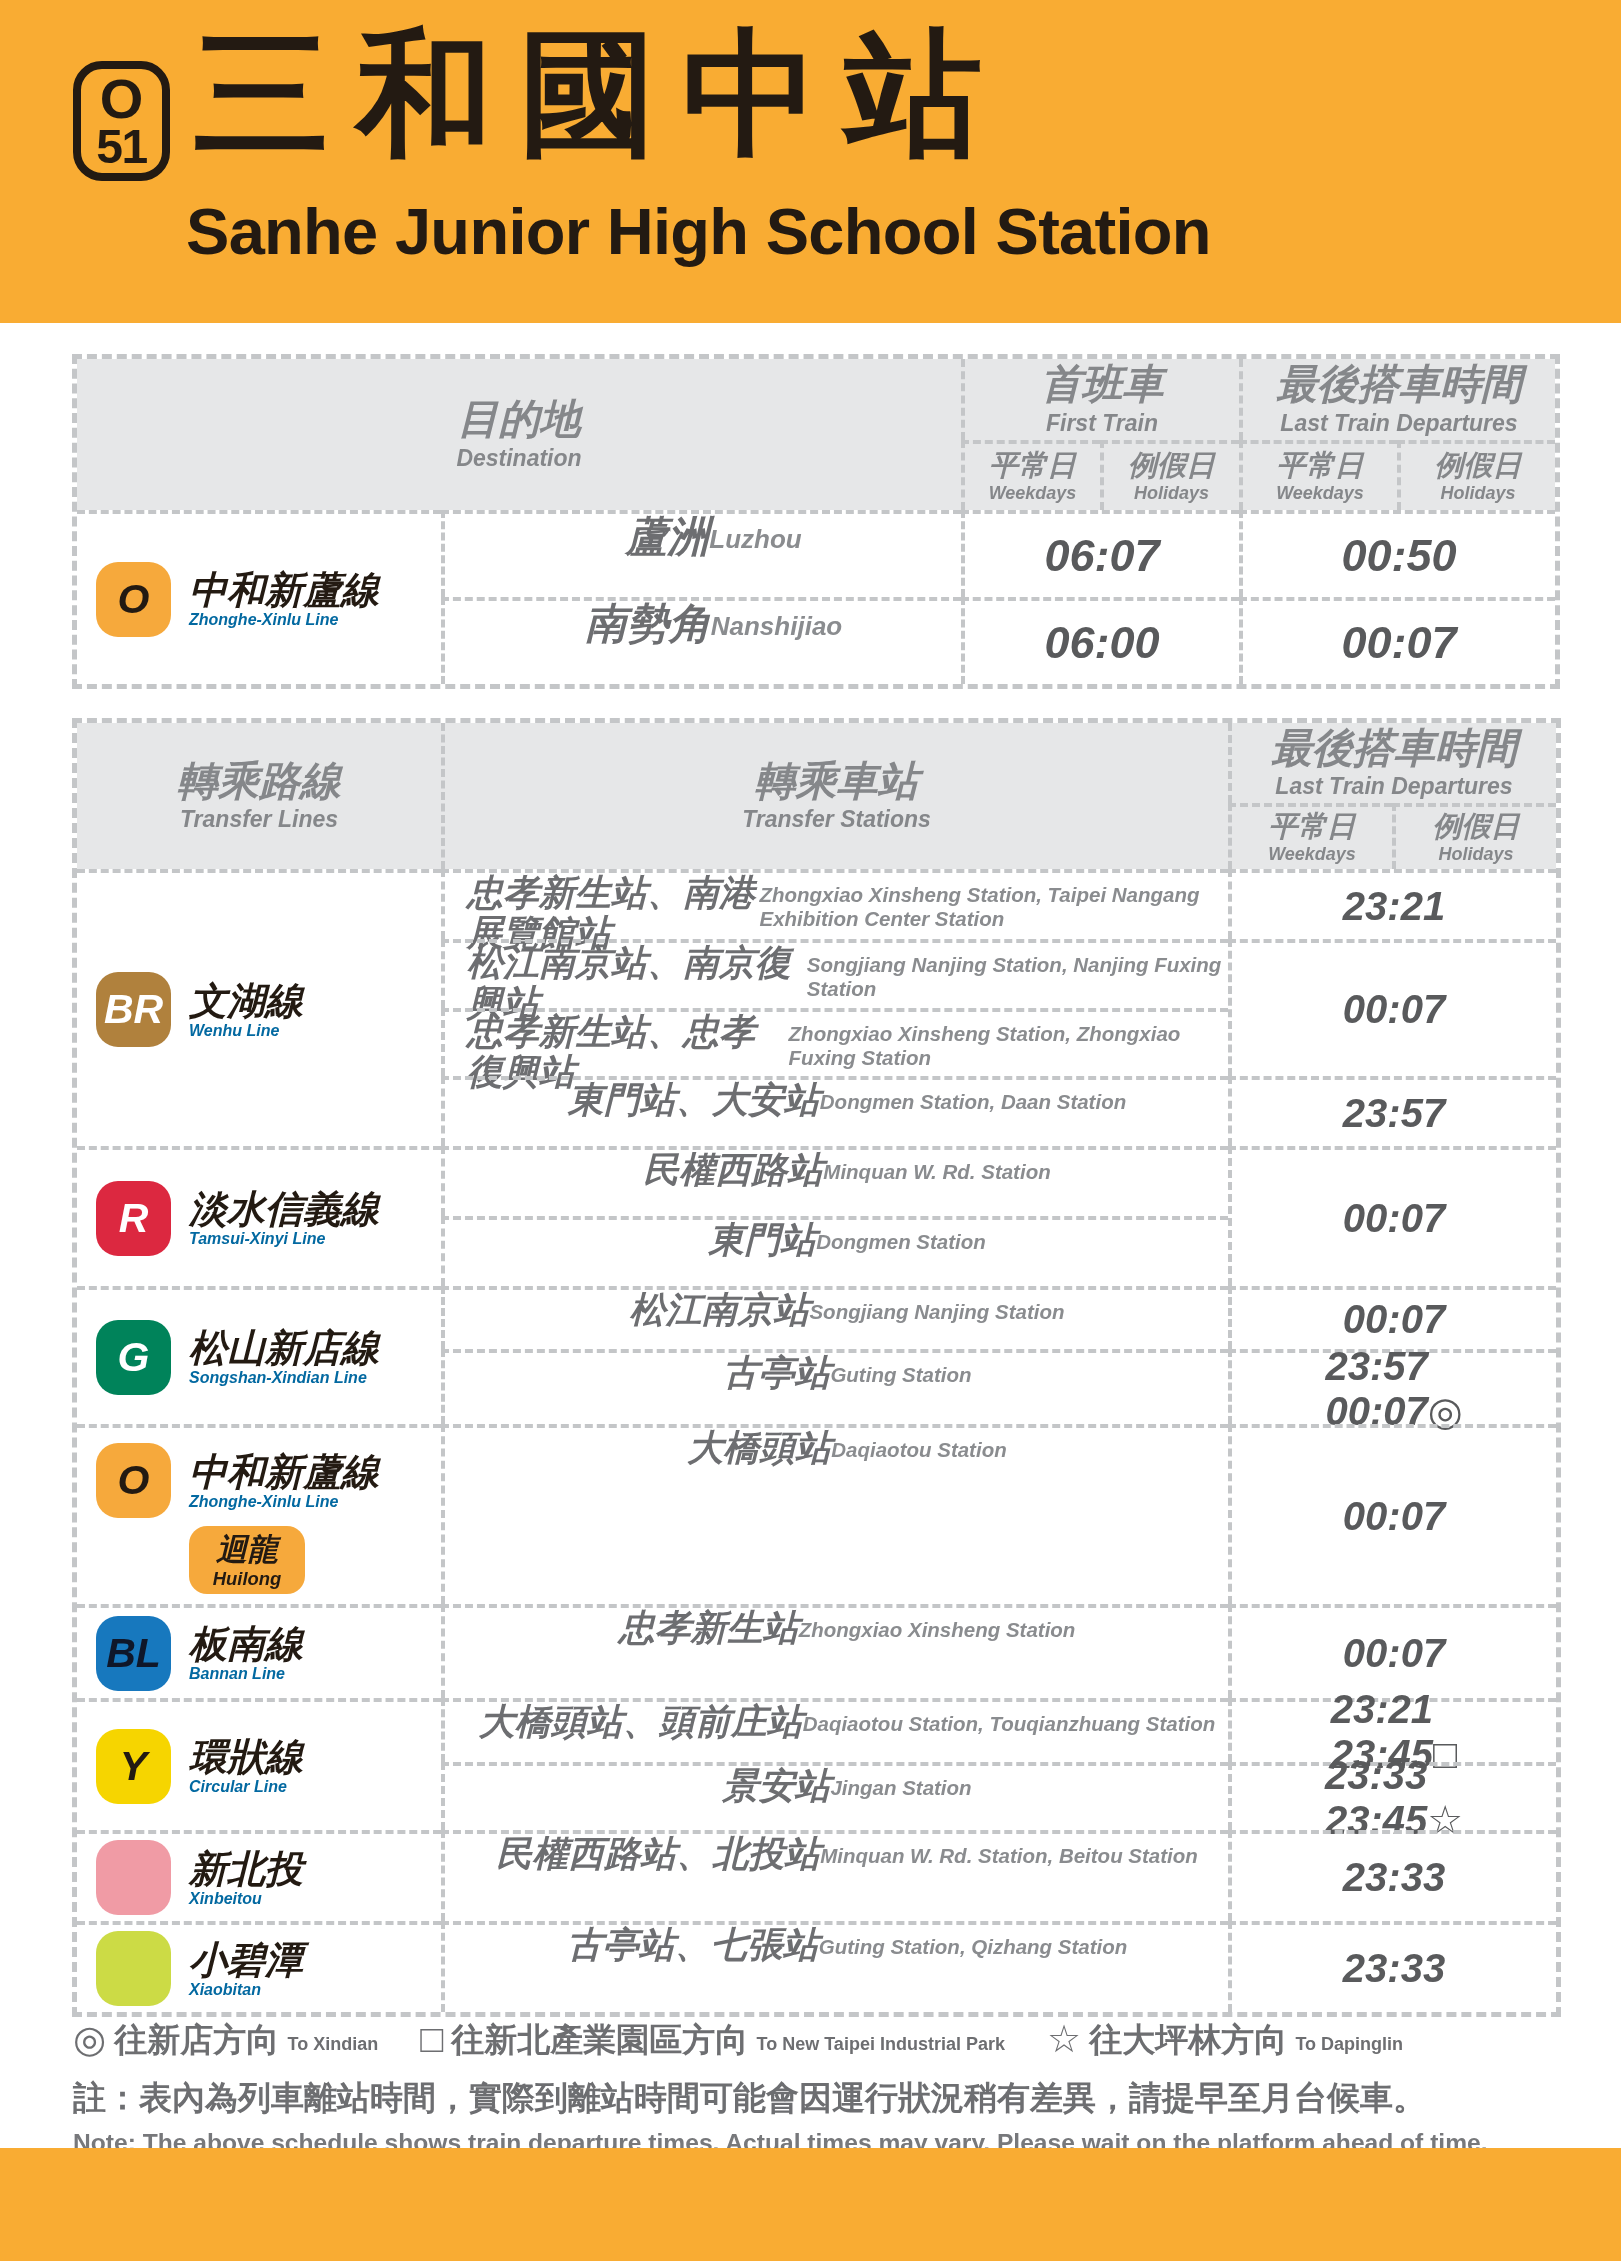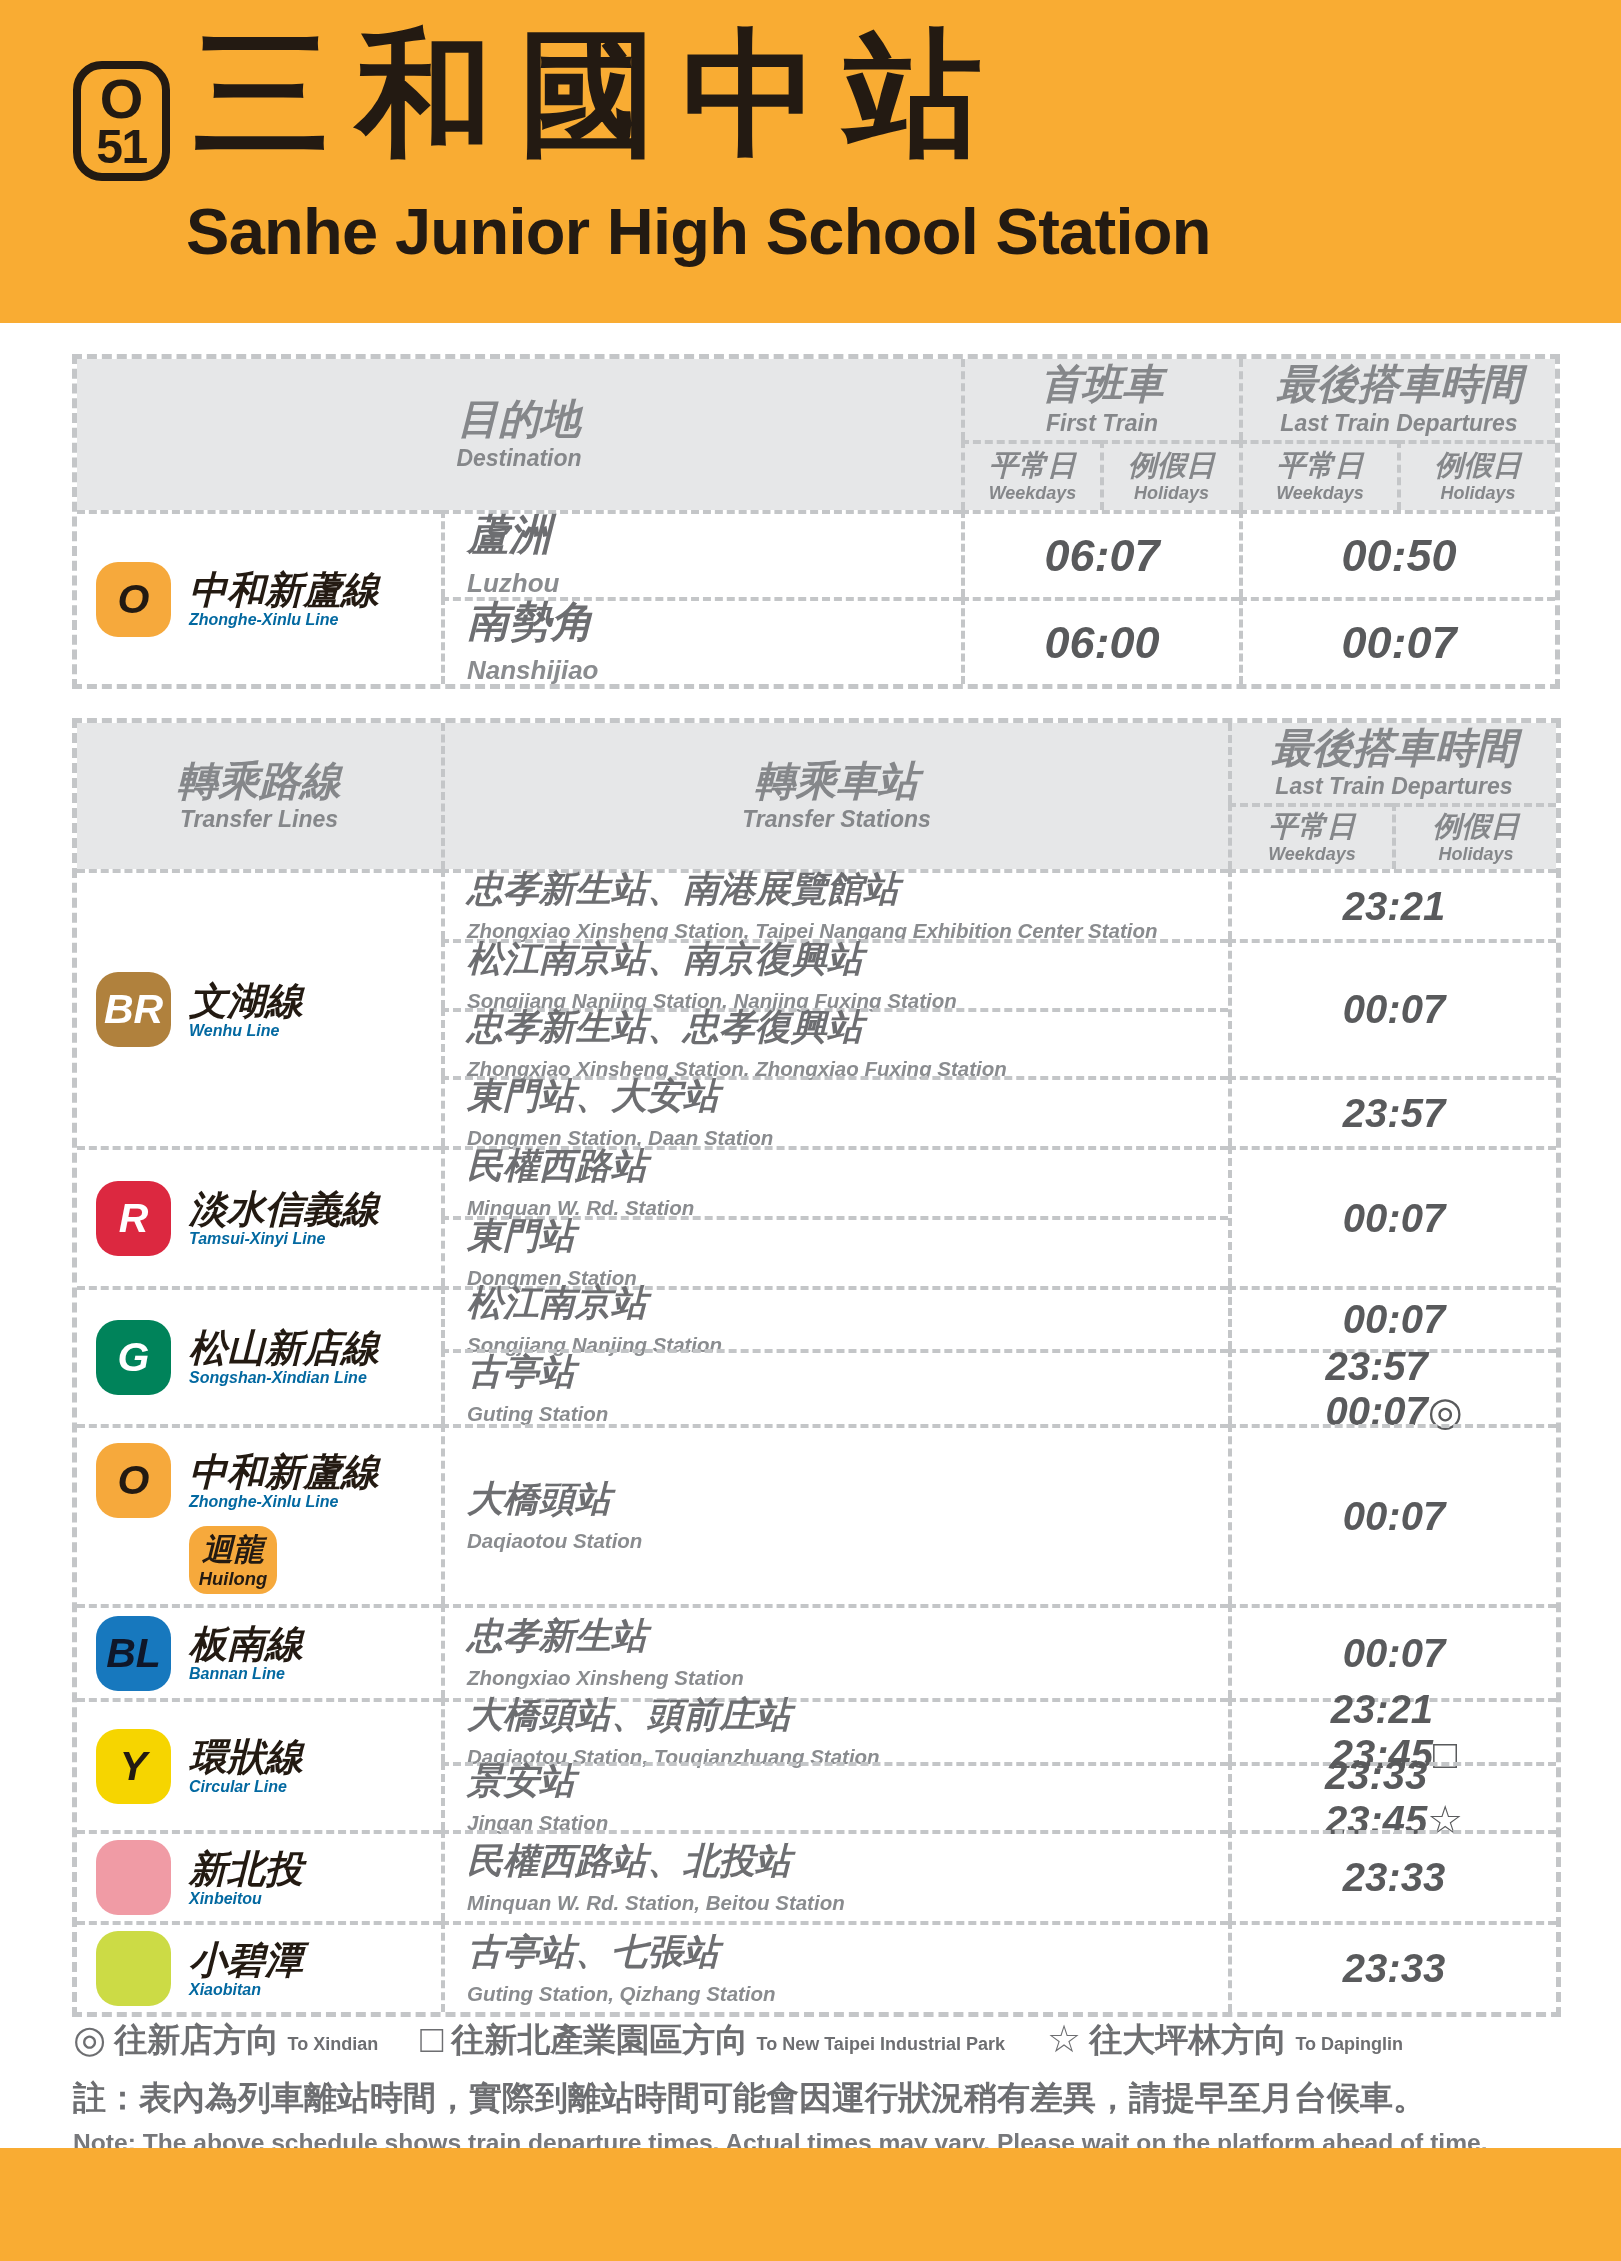--- a/index.html
+++ b/index.html
@@ -49,35 +49,35 @@
   .linecell { align-items:center; padding-left:19px; gap:18px; }
   .badge {
     width:75px; height:75px; border-radius:22px; flex:none;
     display:flex; align-items:center; justify-content:center;
     font-size:41px; font-weight:bold;
   }
   .lnames { display:flex; flex-direction:column; }
   .lnames .zh { font-size:38px; font-weight:bold; color:#231A12; line-height:42px; white-space:nowrap; }
   .lnames .en { font-size:16px; font-weight:bold; color:#0369a1; white-space:nowrap; }
 
-  .stcell { flex-direction:column; justify-content:center; align-items:flex-start;
+  .stcell { justify-content:center; align-items:flex-start;
             padding-left:22px; padding-right:1px; }
   .stcell .zh { font-size:36px; font-weight:bold; color:#6D6E71; line-height:40px; }
   .stcell .en { font-size:20.5px; font-weight:bold; color:#8A8C8F; margin-top:10px; }
   .t1 .stcell .zh { font-size:42px; line-height:46px; }
   .t1 .stcell .en { font-size:26px; }
 
   .timecell { align-items:center; justify-content:center; }
   .time { font-size:40px; font-weight:bold; color:#595A5C; white-space:pre-line;
           line-height:45px; text-align:left; }
   .t1 .time { font-size:45px; }
 
   .o-cell { flex-direction:column; align-items:flex-start; justify-content:flex-start; padding-top:15px; }
   .o-cell .line-row { display:flex; align-items:center; gap:18px; padding-left:19px; }
-  .huilong { margin-left:112px; margin-top:8.2px; width:88px; border-radius:18px;
+  .huilong { margin-left:112px; margin-top:8.2px; width:116px; border-radius:18px;
              padding:5.5px 0 4.1px; display:flex; flex-direction:column; align-items:center; }
   .huilong .zh { font-size:31px; font-weight:bold; color:#231A12; line-height:36px; }
   .huilong .en { font-size:18.4px; font-weight:bold; color:#231A12; }
 
   
   .legend { position:absolute; left:73px; top:2019px; display:flex; align-items:flex-start; color:#6D6E71; }
   .leg-item { display:flex; align-items:flex-start; margin-right:42px; }
   .leg-sym { font-size:38px; font-weight:bold; margin-right:8.2px; line-height:41px; }
   .leg-zh  { font-size:33px; font-weight:bold; line-height:41px; white-space:nowrap; }
   .leg-en  { font-size:18px; font-weight:bold; margin-left:8.2px; margin-top:15px; white-space:nowrap; }

